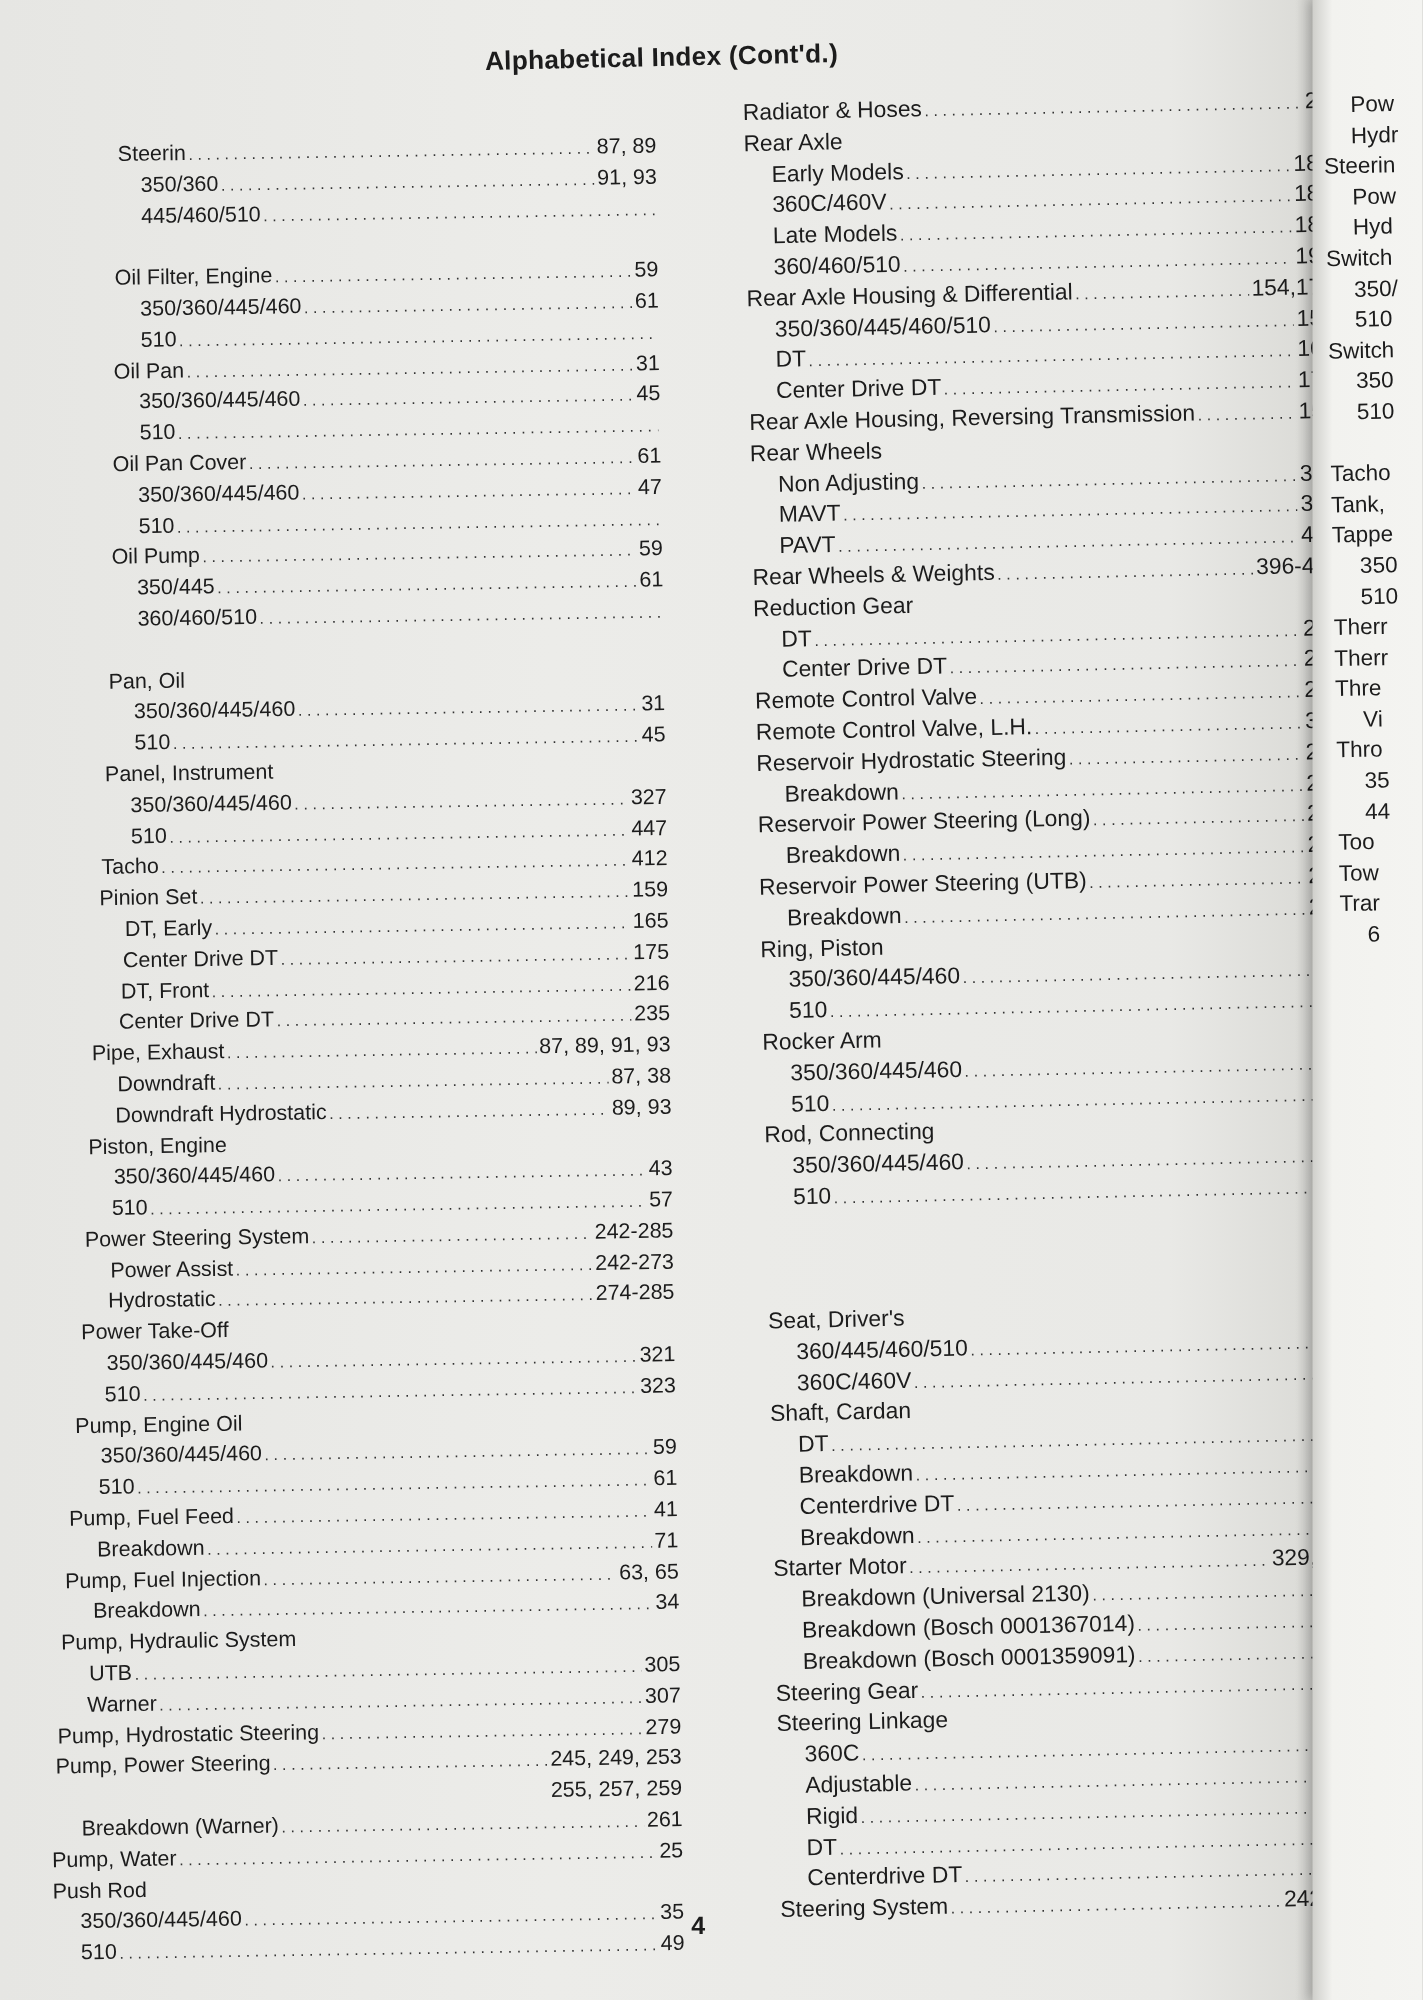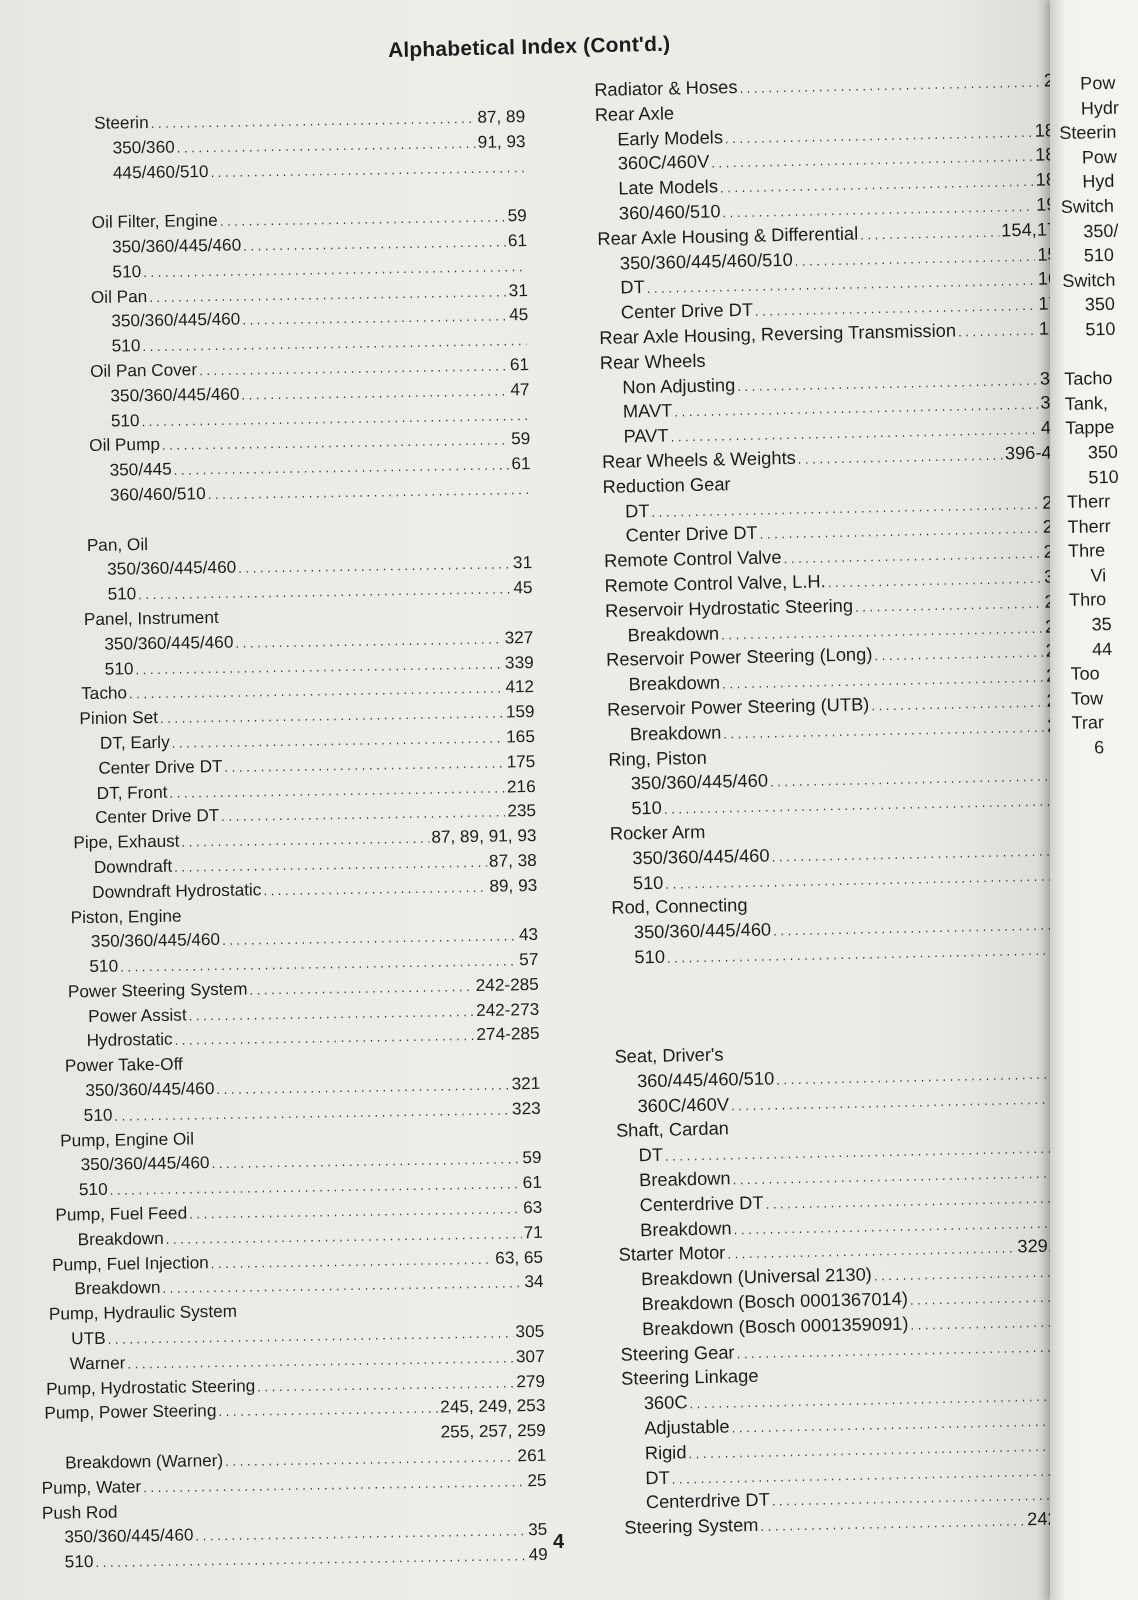--- a/index.html
+++ b/index.html
@@ -165,21 +165,21 @@
         <span class="page-num"></span>
       </li>
       <li class="entry" style="padding-left: 76px;">
         <span class="label">350/360/445/460</span>
         <span class="leader"></span>
         <span class="page-num">327</span>
       </li>
       <li class="entry" style="padding-left: 76px;">
         <span class="label">510</span>
         <span class="leader"></span>
-        <span class="page-num">339</span>
+        <span class="page-num">447</span>
       </li>
       <li class="entry" style="padding-left: 52px;">
         <span class="label">Tacho</span>
         <span class="leader"></span>
         <span class="page-num">412</span>
       </li>
       <li class="entry" style="padding-left: 50px;">
         <span class="label">Pinion Set</span>
         <span class="leader"></span>
         <span class="page-num">159</span>
@@ -275,21 +275,21 @@
         <span class="page-num">59</span>
       </li>
       <li class="entry" style="padding-left: 42px;">
         <span class="label">510</span>
         <span class="leader"></span>
         <span class="page-num">61</span>
       </li>
       <li class="entry" style="padding-left: 18px;">
         <span class="label">Pump, Fuel Feed</span>
         <span class="leader"></span>
-        <span class="page-num">63</span>
+        <span class="page-num">41</span>
       </li>
       <li class="entry" style="padding-left: 40px;">
         <span class="label">Breakdown</span>
         <span class="leader"></span>
         <span class="page-num">71</span>
       </li>
       <li class="entry" style="padding-left: 14px;">
         <span class="label">Pump, Fuel Injection</span>
         <span class="leader"></span>
         <span class="page-num">63, 65</span>

